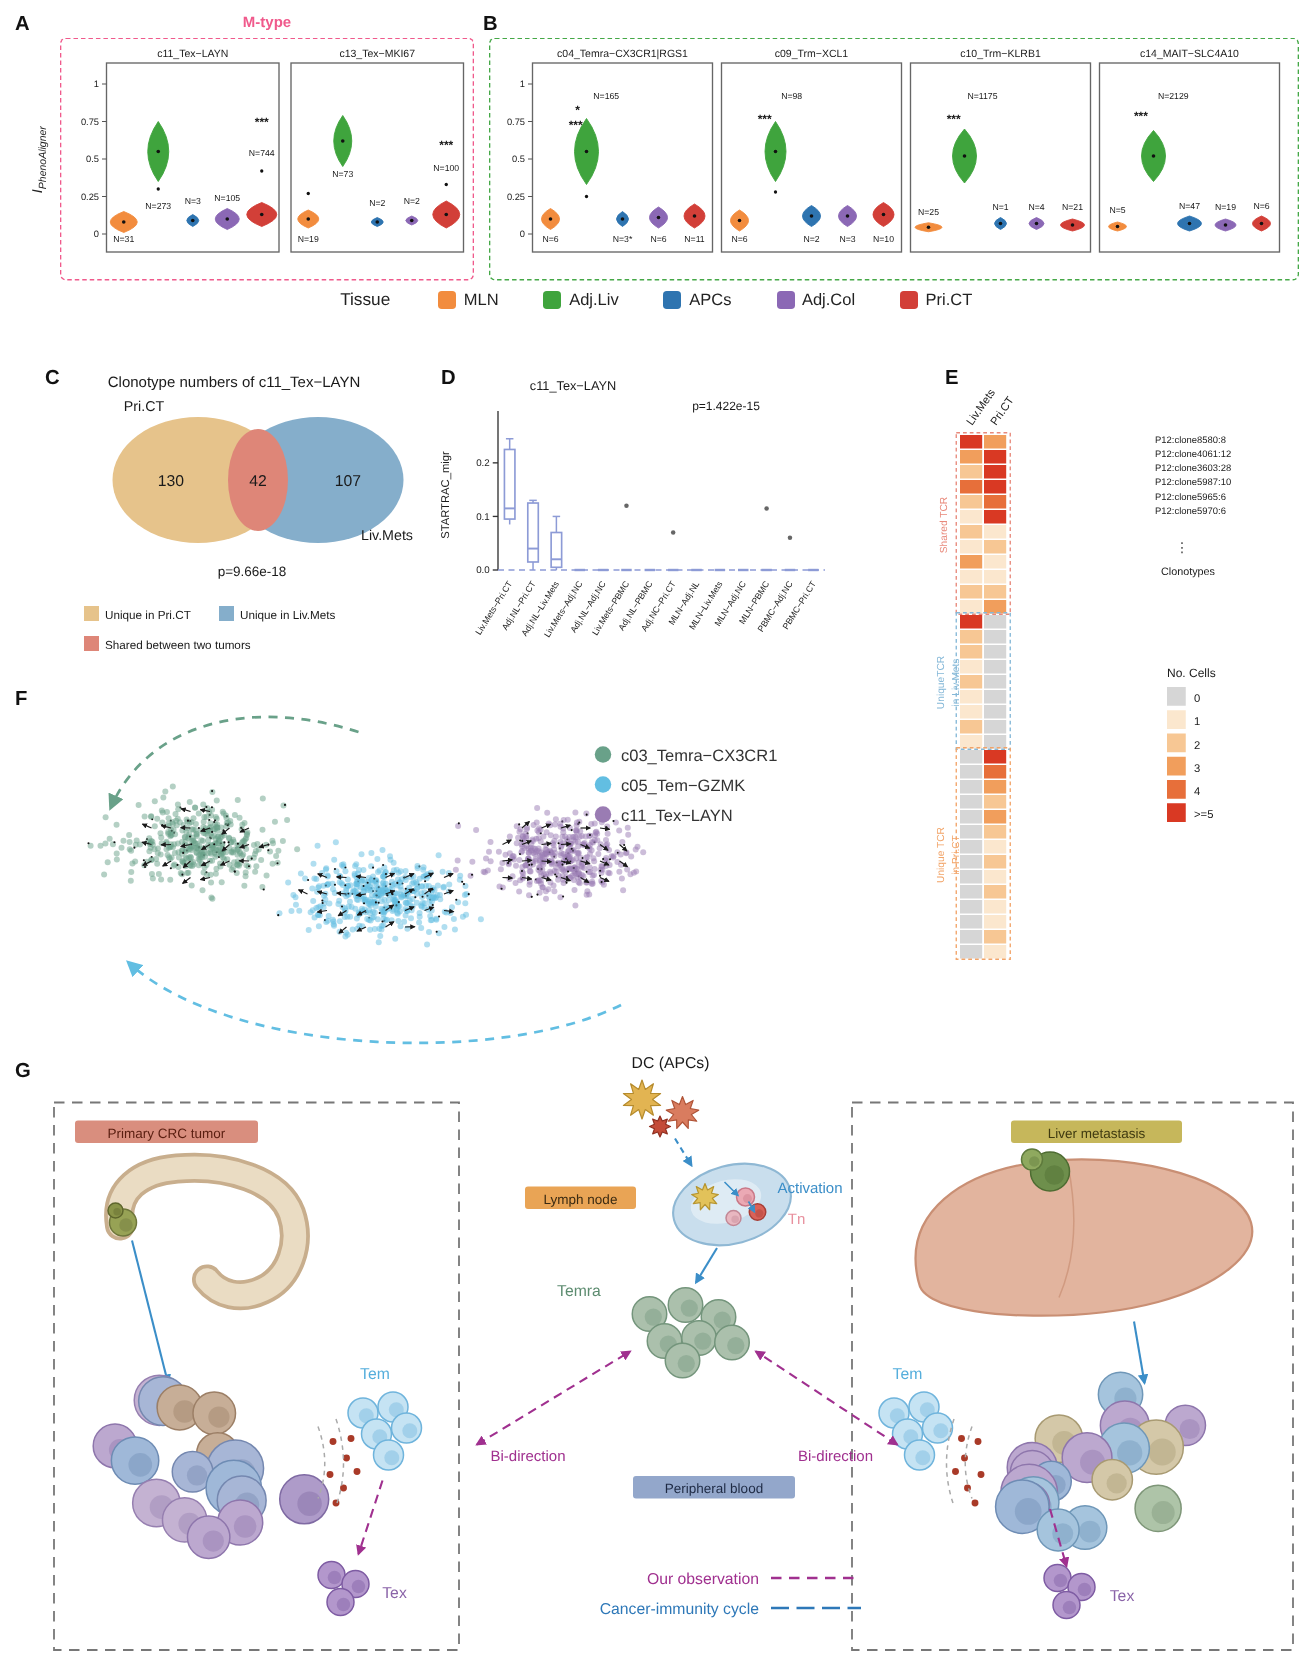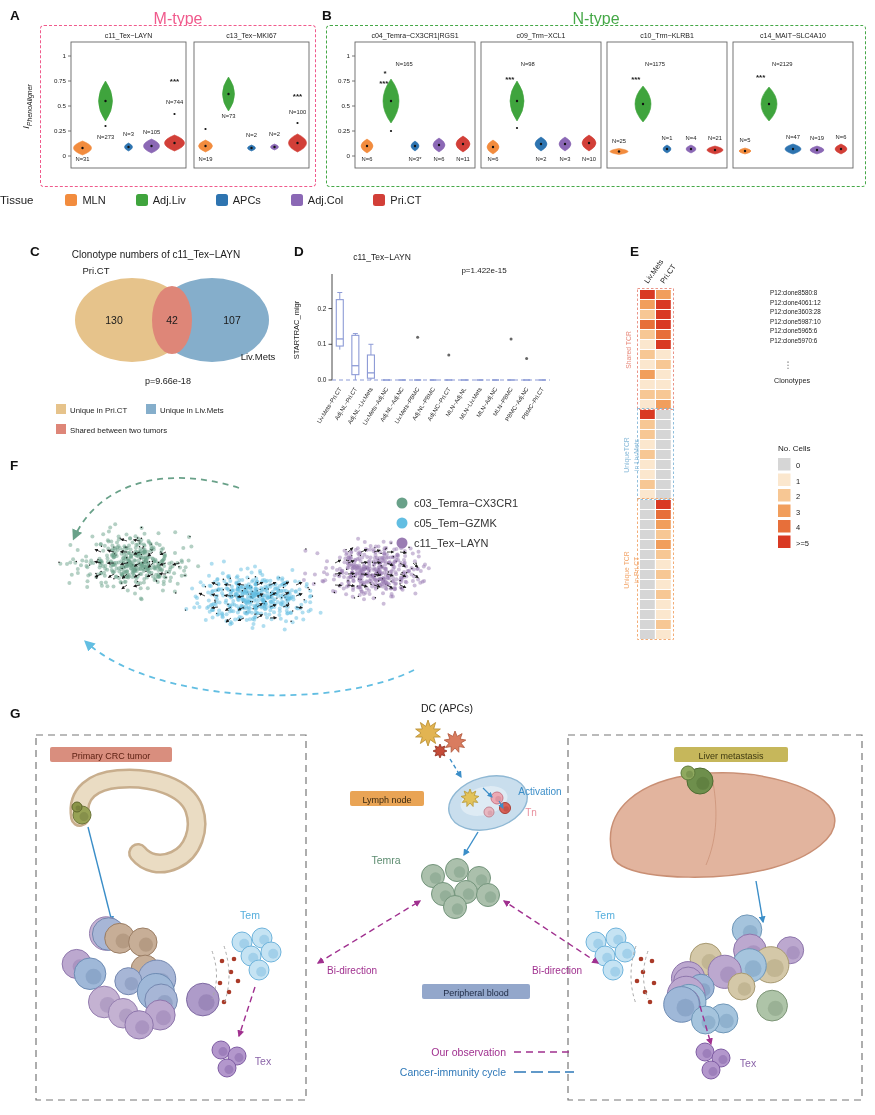--- a/index.html
+++ b/index.html
@@ -1,26 +1,26 @@
 <!DOCTYPE html>
 <html><head>
 <meta charset="utf-8">
 <style>
   *{margin:0;padding:0;box-sizing:border-box}
   body{background:#ffffff;font-family:"Liberation Sans",sans-serif;color:#1a1a1a}
   .page{position:relative;width:875px;height:1115px;background:#fff;overflow:hidden}
   .abs{position:absolute}
   .plabel{position:absolute;font-size:13.5px;font-weight:bold;color:#111}
   .panel-group{position:absolute}
-  .pg-title{position:absolute;text-align:center;font-size:16px;font-weight:400}
+  .pg-title{position:absolute;text-align:center;font-size:10px;font-weight:700}
   .pg-border{position:absolute;border:1.6px dashed #ccc;border-radius:4px;background:#fff}
   .vlabel{position:absolute;display:flex;align-items:center;justify-content:center}
   .vlabel>span{transform:rotate(-90deg);white-space:nowrap;font-size:9.5px;font-style:italic;color:#222}
   .vlabel sub{font-size:7px}
-  .tl{display:flex;justify-content:flex-start;align-items:center;gap:30px;font-size:11px;color:#222}
+  .tl{display:flex;justify-content:center;align-items:center;gap:30px;font-size:11px;color:#222}
   .tl-title{font-size:11.5px;margin-right:2px}
   .tl-item{display:flex;align-items:center;gap:5px}
   .tl-sw{width:12px;height:12px;border-radius:2.5px;display:inline-block}
   svg{display:block}
   svg text{font-family:"Liberation Sans",sans-serif}
 </style>
 </head>
 <body>
 
 <div class="page">
@@ -88,21 +88,20 @@
           <circle cx="256.5" cy="97" r="1.1" fill="#111"></circle>
           <text x="256.5" y="73" font-size="8" fill="#1a1a1a" text-anchor="middle" font-weight="bold">***</text>
         </svg>
     </div>
     <div class="vlabel" style="left:-8px;top:15px;width:24px;height:162px">
       <span><i>I</i><sub>PhenoAligner</sub></span>
     </div>
   </div>
 
   <div class="panel-group" style="left:326px;top:10px;width:544px;height:182px">
-    <div class="pg-title" id="titleB" style="left: 0px; top: 0px; width: 540px; color: rgb(69, 168, 71);">N-type</div>
     <div class="pg-border" id="borderB" style="left: 0px; top: 15px; width: 540px; height: 162px; border-color: rgb(69, 168, 71);">
       <svg id="svgB" width="538" height="158" viewBox="0 0 538 158">
           <rect x="28" y="16" width="120" height="126" fill="#fff" stroke="#666" stroke-width="0.9"></rect>
           <text x="88" y="12" font-size="7" fill="#1a1a1a" text-anchor="middle">c04_Temra−CX3CR1|RGS1</text>
           <line x1="25" y1="30" x2="28" y2="30" stroke="#555" stroke-width="0.8"></line>
           <text x="23" y="32.2" font-size="6.2" fill="#1a1a1a" text-anchor="end">1</text>
           <line x1="25" y1="55" x2="28" y2="55" stroke="#555" stroke-width="0.8"></line>
           <text x="23" y="57.2" font-size="6.2" fill="#1a1a1a" text-anchor="end">0.75</text>
           <line x1="25" y1="80" x2="28" y2="80" stroke="#555" stroke-width="0.8"></line>
           <text x="23" y="82.2" font-size="6.2" fill="#1a1a1a" text-anchor="end">0.5</text>

